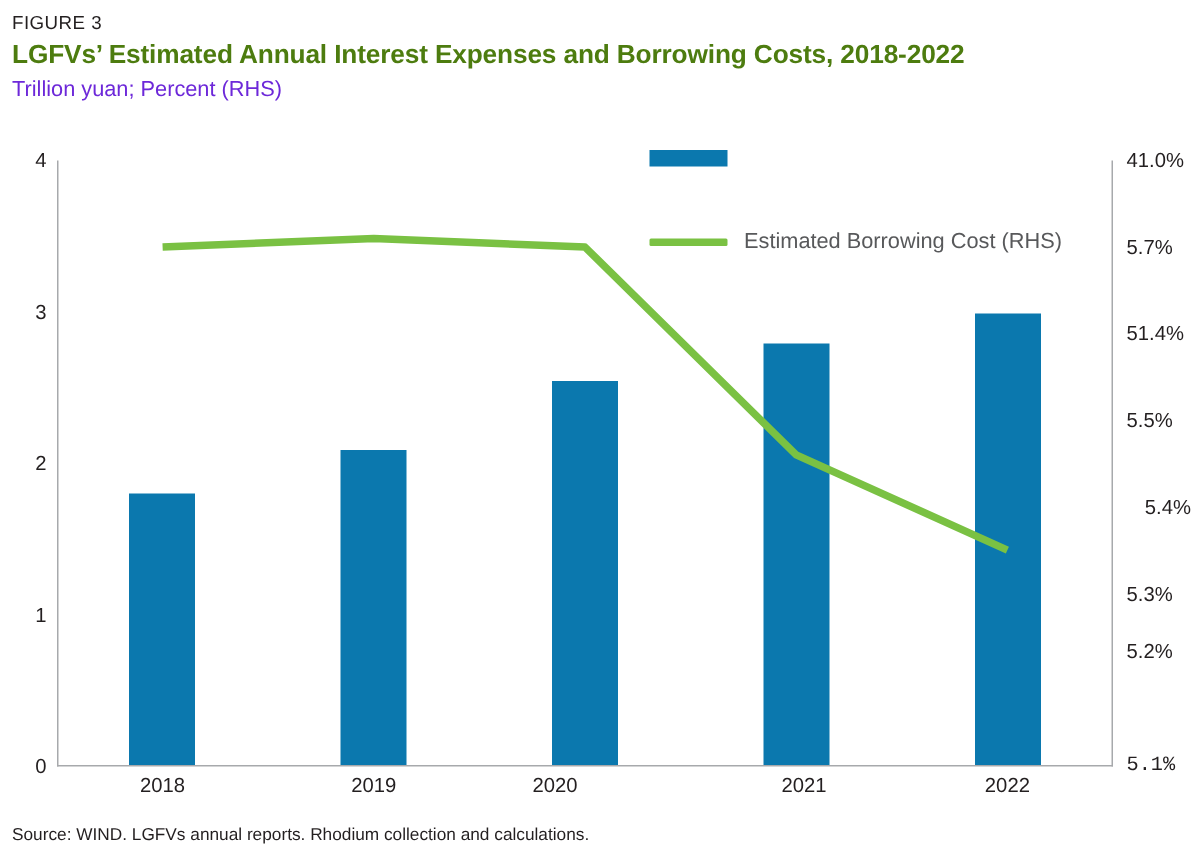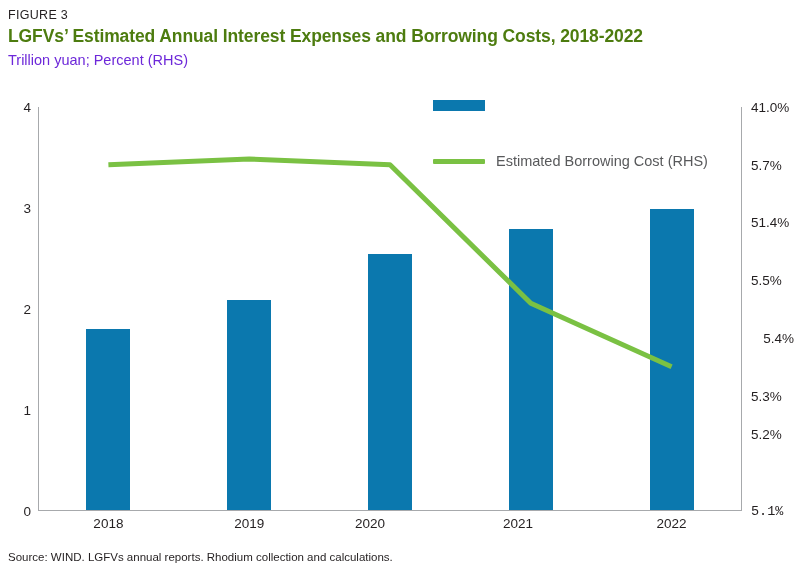--- a/index.html
+++ b/index.html
@@ -113,21 +113,21 @@
       <div class="tick-right" style="top: 230.857px; text-align: right;">5.4%</div>
       <div class="tick-right" style="top: 173.143px;">5.5%</div>
       <div class="tick-right" style="top: 115.429px;">51.4%</div>
       <div class="tick-right" style="top: 57.7143px;">5.7%</div>
       <div class="tick-right" style="top: 0px;">41.0%</div>
     </div>
   <div id="x-ticks">
       <div class="tick-x" style="left: 70.4px;">2018</div>
       <div class="tick-x" style="left: 211.2px;">2019</div>
       <div class="tick-x" style="left: 332px;">2020</div>
-      <div class="tick-x" style="left: 480px;">2021</div>
+      <div class="tick-x" style="left: 498px;">2021</div>
       <div class="tick-x" style="left: 633.6px;">2022</div>
     </div>
   <div id="bars">
       <div class="bar" style="left: 48.4px; width: 44px; height: 180.79px; background: rgb(11, 120, 174);"></div>
       <div class="bar" style="left: 189.2px; width: 44px; height: 210.08px; background: rgb(11, 120, 174);"></div>
       <div class="bar" style="left: 330px; width: 44px; height: 255.53px; background: rgb(11, 120, 174);"></div>
       <div class="bar" style="left: 470.8px; width: 44px; height: 280.78px; background: rgb(11, 120, 174);"></div>
       <div class="bar" style="left: 611.6px; width: 44px; height: 300.98px; background: rgb(11, 120, 174);"></div>
     </div>
 

